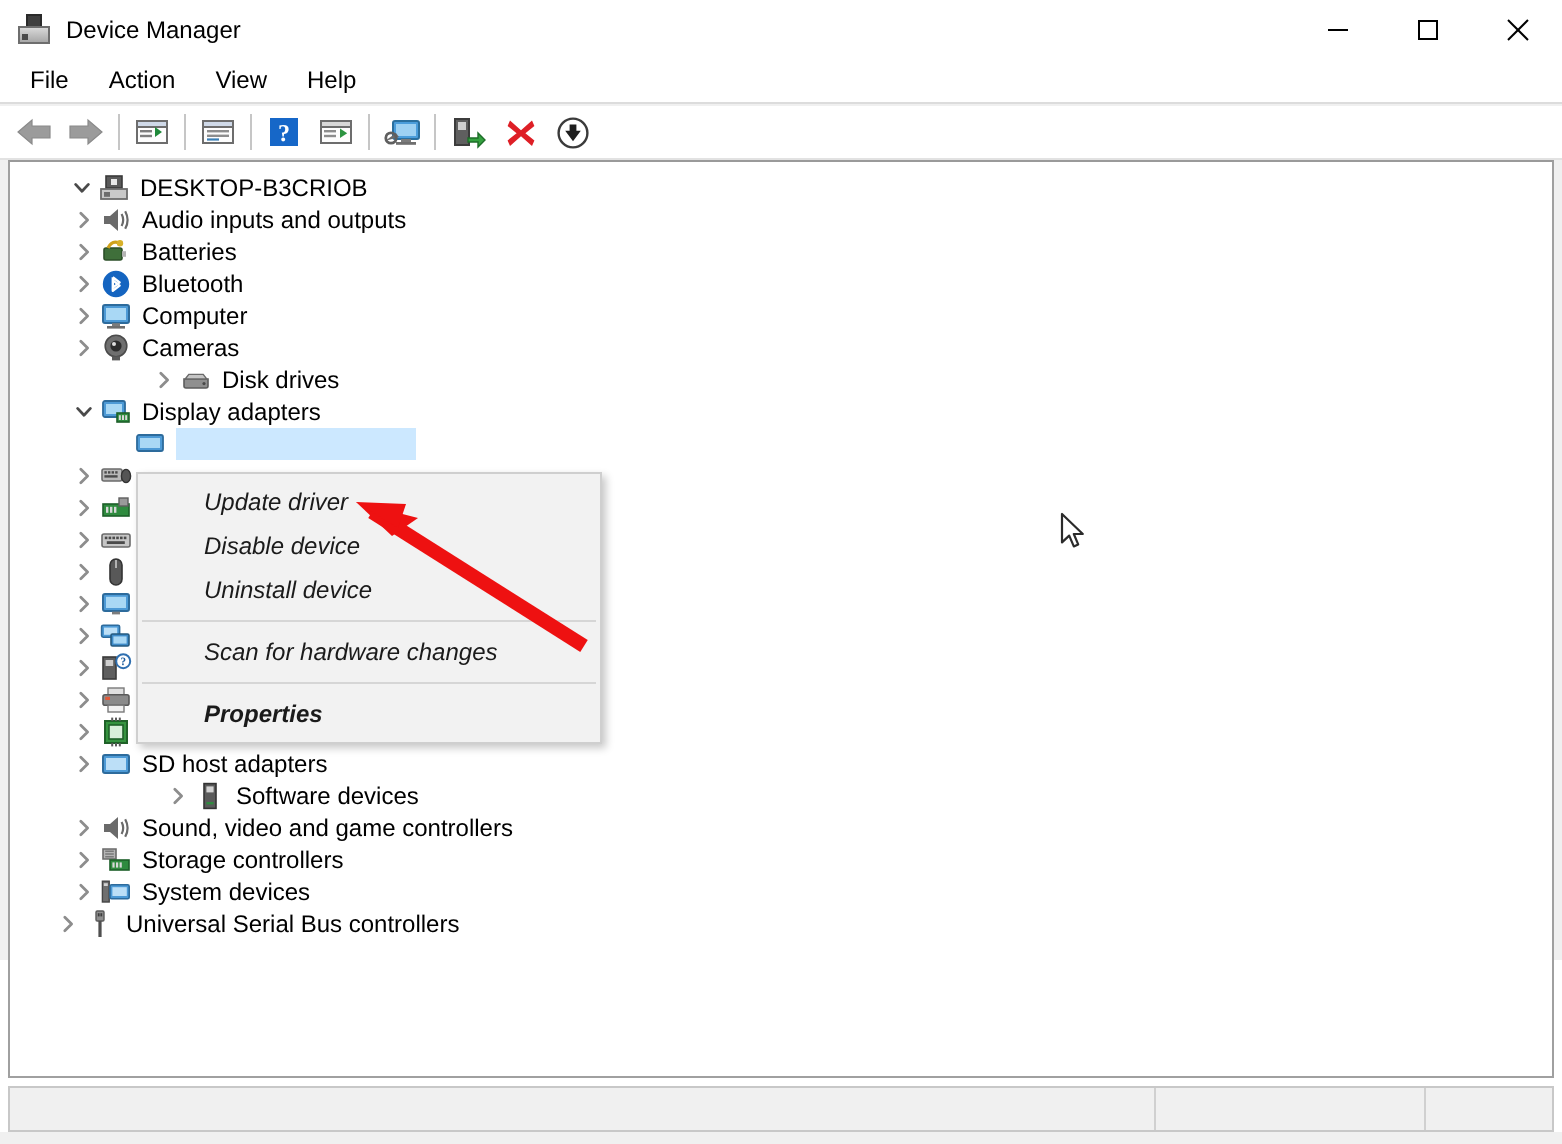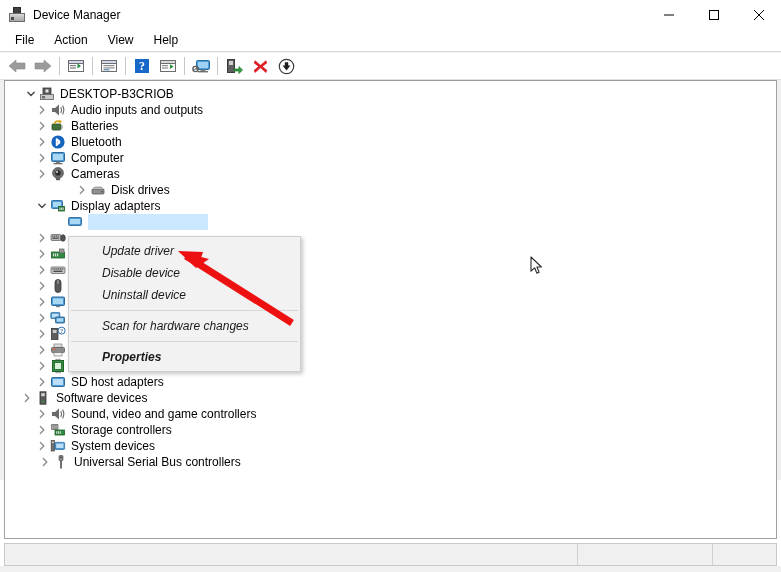--- a/index.html
+++ b/index.html
@@ -328,21 +328,21 @@
       <svg width="17" height="17" viewBox="0 0 17 17">
         <circle cx="8.5" cy="8.5" r="7.2" fill="#ffffff" stroke="#3b3b3b" stroke-width="1.2"></circle>
         <path d="M8.5,12.6 L4.6,7.4 L6.8,7.4 L6.8,4.2 L10.2,4.2 L10.2,7.4 L12.4,7.4 Z" fill="#1e1e1e"></path>
       </svg>
     </div>
   </div>
 
   <div class="client">
     <div class="tree">
 
-      <div class="row" style="padding-left:18px;">
+      <div class="row" style="padding-left:28px;">
         <div class="twisty">
           <svg width="10" height="10" viewBox="0 0 10 10">
               <path d="M1.8,3.2 L5,6.6 L8.2,3.2" fill="none" stroke="#4a4a4a" stroke-width="1.4" stroke-linecap="round" stroke-linejoin="round"></path>
             </svg>
         </div>
         <div class="ricon">
           <svg width="16" height="16" viewBox="0 0 16 16">
             <rect x="4" y="2" width="8" height="6" fill="#5a5a5a" stroke="#3a3a3a" stroke-width="0.8"></rect>
             <rect x="6.5" y="3.5" width="3" height="3" fill="#e8e8e8"></rect>
             <rect x="1.5" y="8.5" width="13" height="5" fill="#c9c9c9" stroke="#6c6c6c" stroke-width="0.9"></rect>
@@ -649,21 +649,21 @@
         </div>
         <div class="ricon">
           <svg width="16" height="16" viewBox="0 0 16 16">
             <rect x="1.5" y="3.5" width="13" height="9" rx="1" fill="#4d9ad6" stroke="#2d6b9c" stroke-width="1"></rect>
             <rect x="3" y="5" width="10" height="6" fill="#bcdff7"></rect>
           </svg>
         </div>
         <div class="rlabel">SD host adapters</div>
       </div>
 
-      <div class="row" style="padding-left:14px;">
+      <div class="row" style="padding-left:40px;margin-left:36px;">
         <div class="twisty">
           <svg width="10" height="10" viewBox="0 0 10 10">
               <path d="M3.4,1.6 L6.8,5 L3.4,8.4" fill="none" stroke="#8d8d8d" stroke-width="1.4" stroke-linecap="round" stroke-linejoin="round"></path>
             </svg>
         </div>
         <div class="ricon">
           <svg width="16" height="16" viewBox="0 0 16 16">
             <rect x="5" y="1.8" width="6" height="12.4" fill="#5a5a5a" stroke="#333" stroke-width="0.8"></rect>
             <rect x="6.2" y="3.2" width="3.6" height="3" fill="#d2d2d2"></rect>
             <rect x="6.2" y="11" width="3.6" height="1.2" fill="#2f8b3f"></rect>
@@ -717,21 +717,21 @@
           <svg width="16" height="16" viewBox="0 0 16 16">
             <rect x="1.2" y="2.6" width="3.4" height="10.4" fill="#6f6f6f" stroke="#454545" stroke-width="0.7"></rect>
             <rect x="1.9" y="3.6" width="2" height="1.4" fill="#d2d2d2"></rect>
             <rect x="5" y="4.4" width="9.6" height="7" rx="0.8" fill="#4d9ad6" stroke="#2d6b9c" stroke-width="0.8"></rect>
             <rect x="6.2" y="5.6" width="7.2" height="4.4" fill="#bcdff7"></rect>
           </svg>
         </div>
         <div class="rlabel">System devices</div>
       </div>
 
-      <div class="row" style="padding-left:32px;">
+      <div class="row" style="padding-left:21px;">
         <div class="twisty">
           <svg width="10" height="10" viewBox="0 0 10 10">
               <path d="M3.4,1.6 L6.8,5 L3.4,8.4" fill="none" stroke="#8d8d8d" stroke-width="1.4" stroke-linecap="round" stroke-linejoin="round"></path>
             </svg>
         </div>
         <div class="ricon">
           <svg width="16" height="16" viewBox="0 0 16 16">
             <rect x="6" y="1.5" width="4" height="5" rx="0.6" fill="#8e8e8e" stroke="#5a5a5a" stroke-width="0.7"></rect>
             <rect x="6.9" y="2.6" width="0.9" height="1.6" fill="#3c3c3c"></rect>
             <rect x="8.2" y="2.6" width="0.9" height="1.6" fill="#3c3c3c"></rect>

